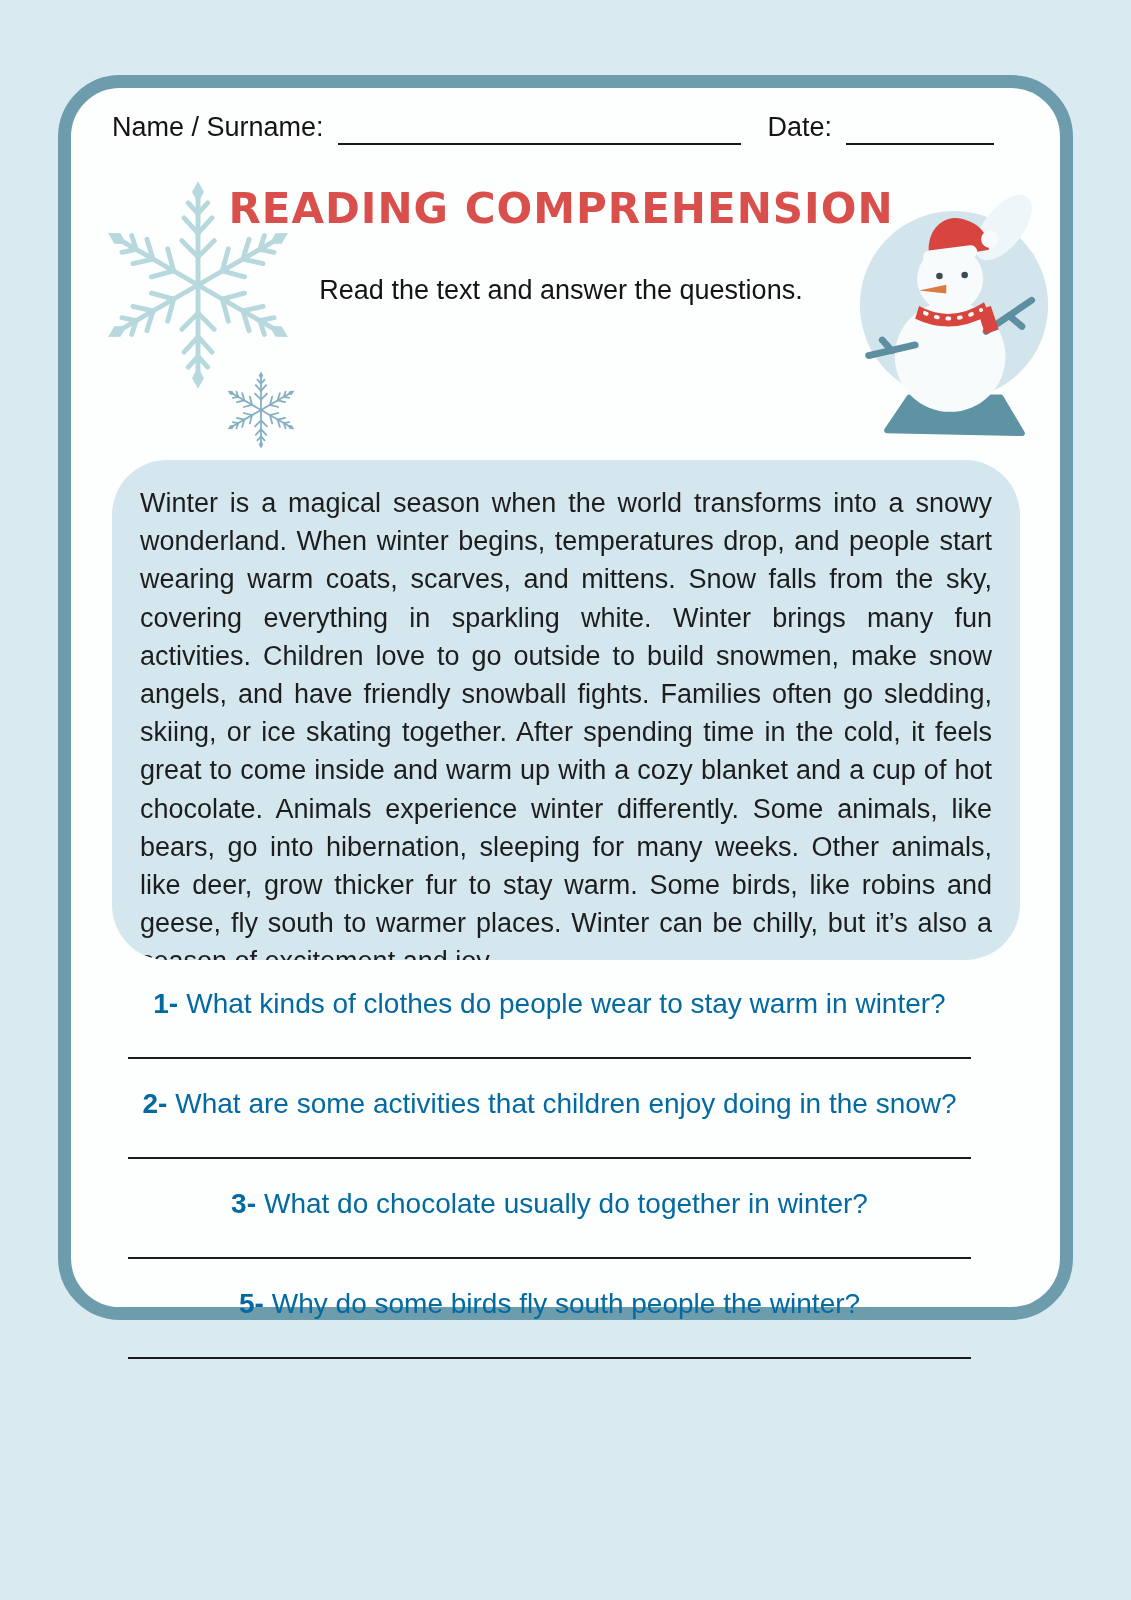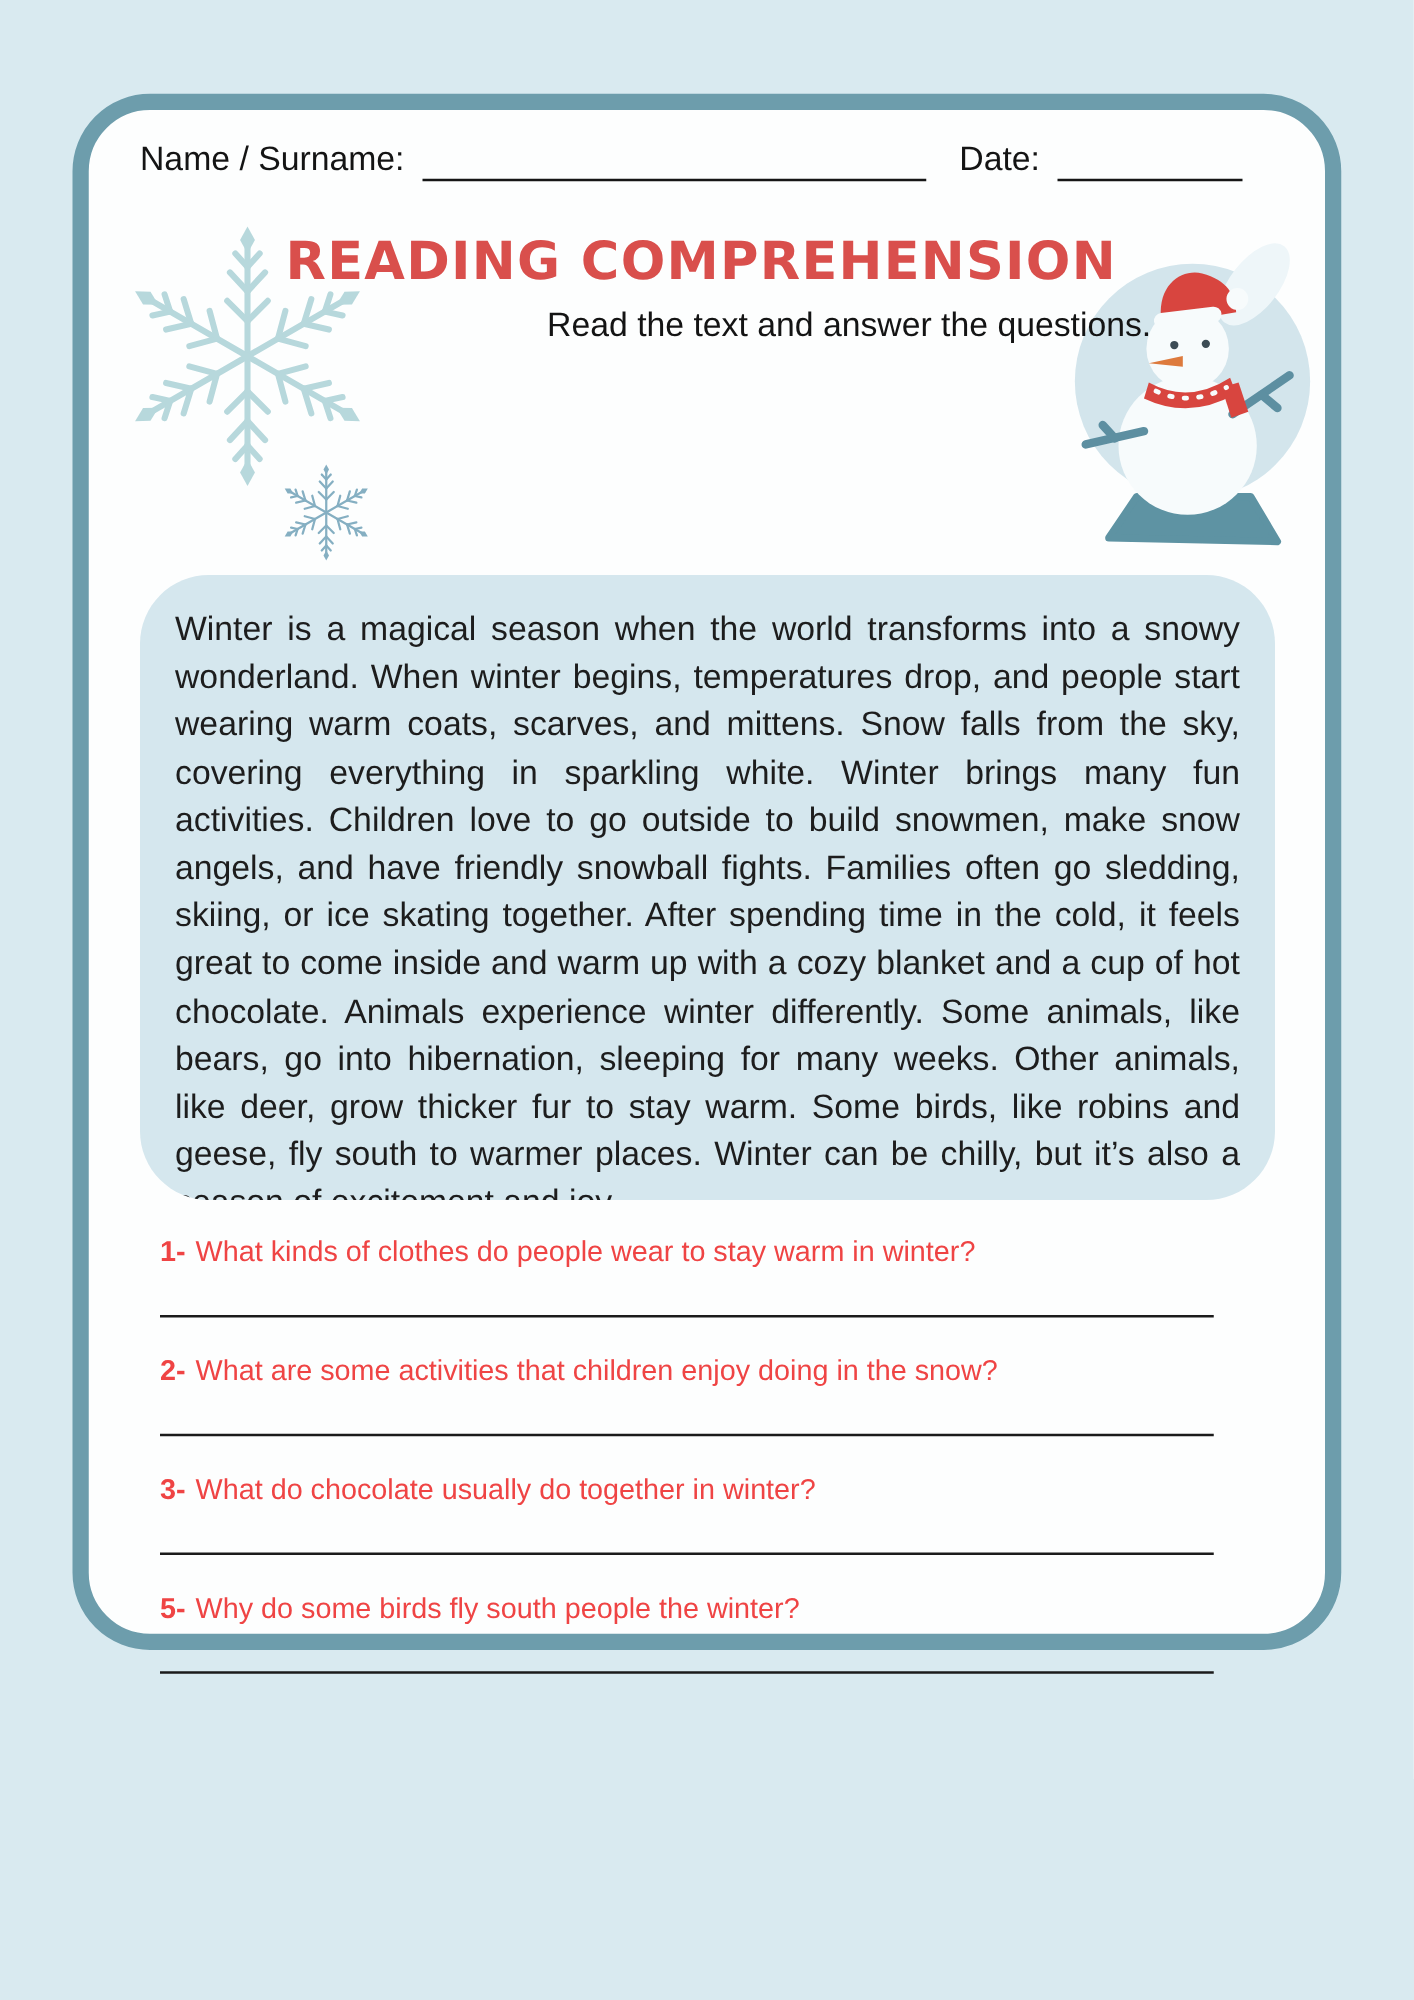--- a/index.html
+++ b/index.html
@@ -64,24 +64,23 @@
   }
   .sub-title {
     margin-top: 8px;
     font-family: "DejaVu Sans", sans-serif;
     font-weight: bold;
     font-size: 42px;
     letter-spacing: 1px;
     color: #d94f4c;
   }
   .instruction {
-    margin-top: 12px;
+    margin-top: 42px;
     font-size: 27px;
     color: #141414;
-    text-align: right;
   }
   
   .passage-box {
     position: absolute;
     left: 41px; top: 372px;
     width: 908px; height: 500px;
     background: #d5e7ee;
     border-radius: 55px;
     padding: 24px 28px;
     font-size: 27px;
@@ -90,21 +89,21 @@
     color: #1d1d1d;
     overflow: hidden;
   }
   
   .questions {
     position: absolute;
     left: 57px; top: 900px;
     width: 843px;
   }
   .question-block { margin-bottom: 29px; }
-  .question-text { font-size: 23px; color: #ef4444; }
+  .question-text { font-size: 28px; color: #0369a1; text-align: center; }
   .question-number { font-weight: bold; margin-right: 8px; }
   .answer-line {
     margin-top: 37px;
     border-bottom: 2.5px solid #1b1b1b;
     height: 1px;
   }
   svg { display: block; width: 100%; height: 100%; }
 </style>
 </head>
 <body>

